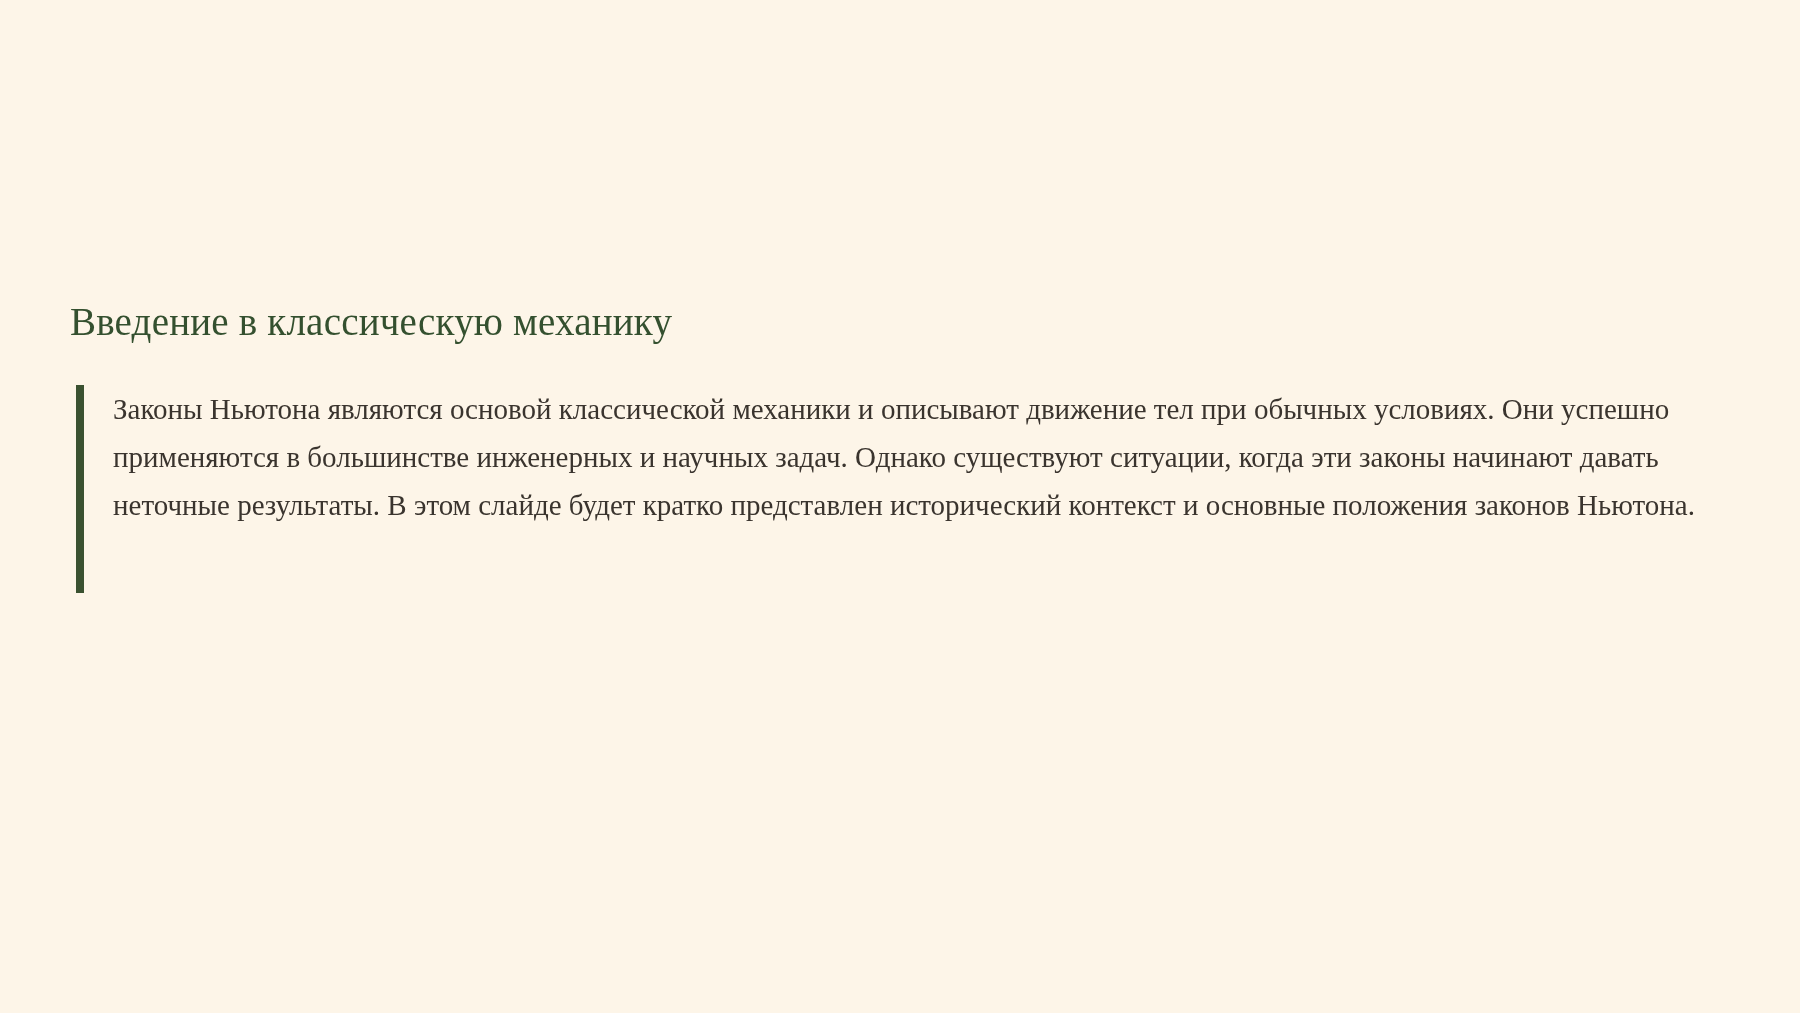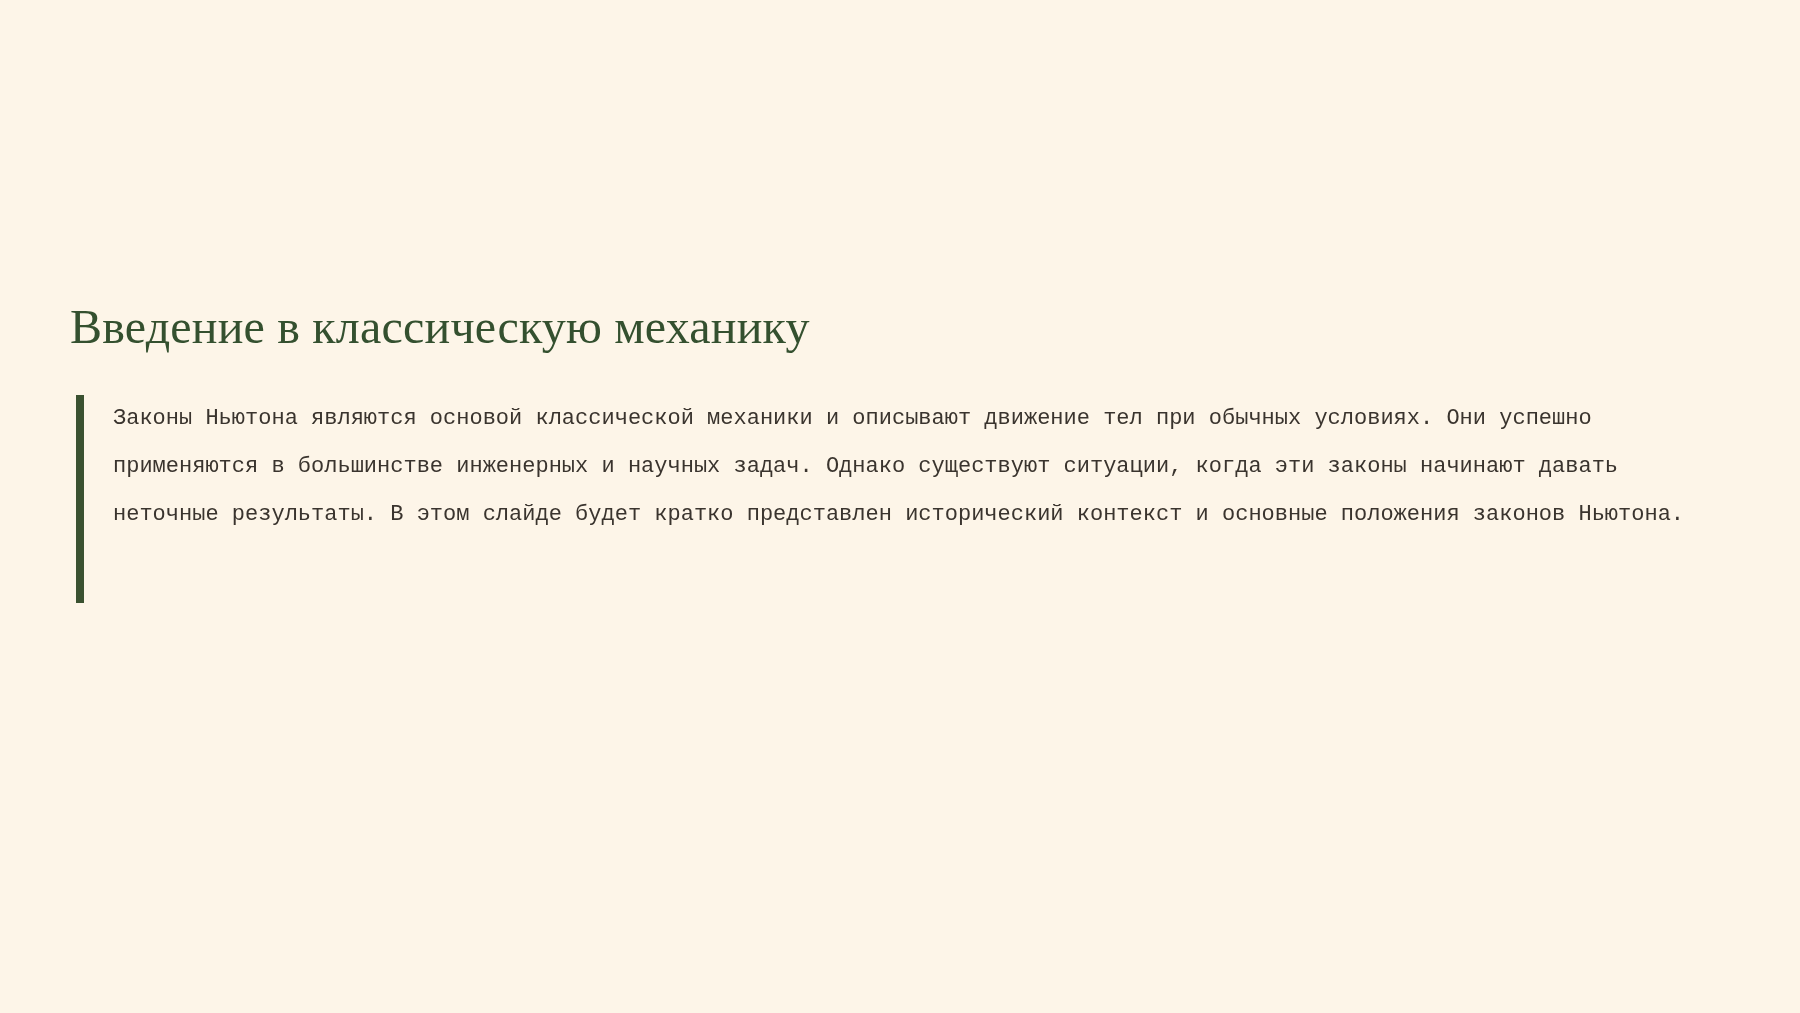--- a/index.html
+++ b/index.html
@@ -25,21 +25,21 @@
 
   .slide-body {
     position: absolute;
     left: 70px;
     top: 300px;
     width: 1660px;
   }
 
   .slide-title {
     font-family: "Liberation Serif", "DejaVu Serif", serif;
-    font-size: 48px;
+    font-size: 39px;
     font-weight: 400;
     line-height: 1.12;
     color: #34502f;
     letter-spacing: 0.2px;
     margin: 0;
     padding: 0;
     white-space: nowrap;
   }
 
   .content-block {
@@ -52,22 +52,22 @@
   .accent-bar {
     position: absolute;
     left: 6px;
     top: 0;
     width: 8px;
     height: 208px;
     background: #3a5130;
   }
 
   .body-paragraph {
-    font-family: Liberation Mono, monospace;
-    font-size: 22px;
+    font-family: Liberation Serif, serif;
+    font-size: 29px;
     font-weight: 400;
     line-height: 48px;
     color: #3a342e;
     margin: 0;
     padding: 0;
     max-width: 1620px;
     text-align: left;
   }
 </style>
 </head>

